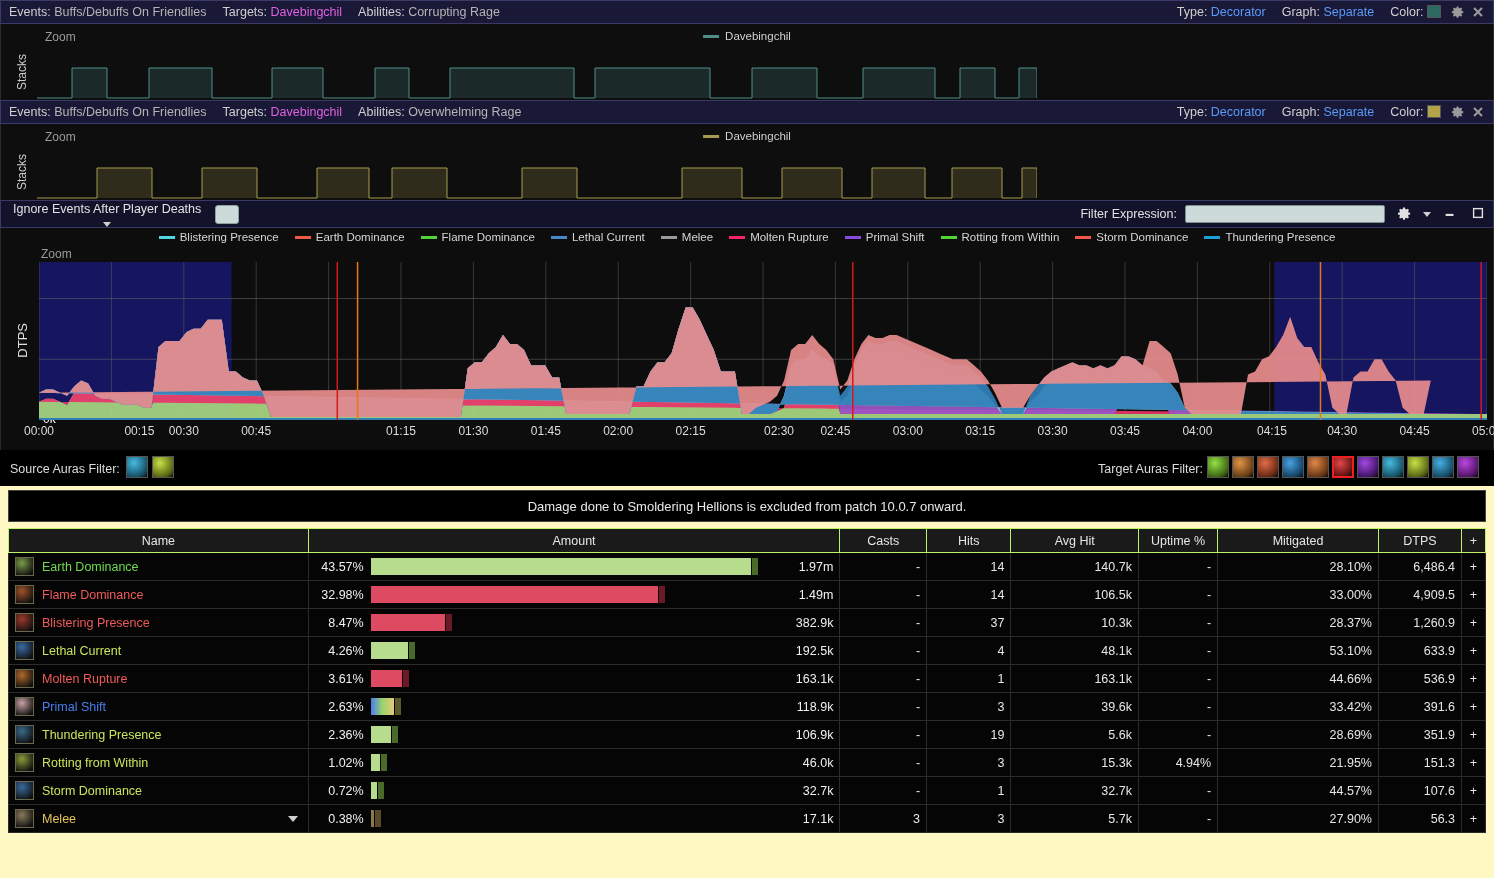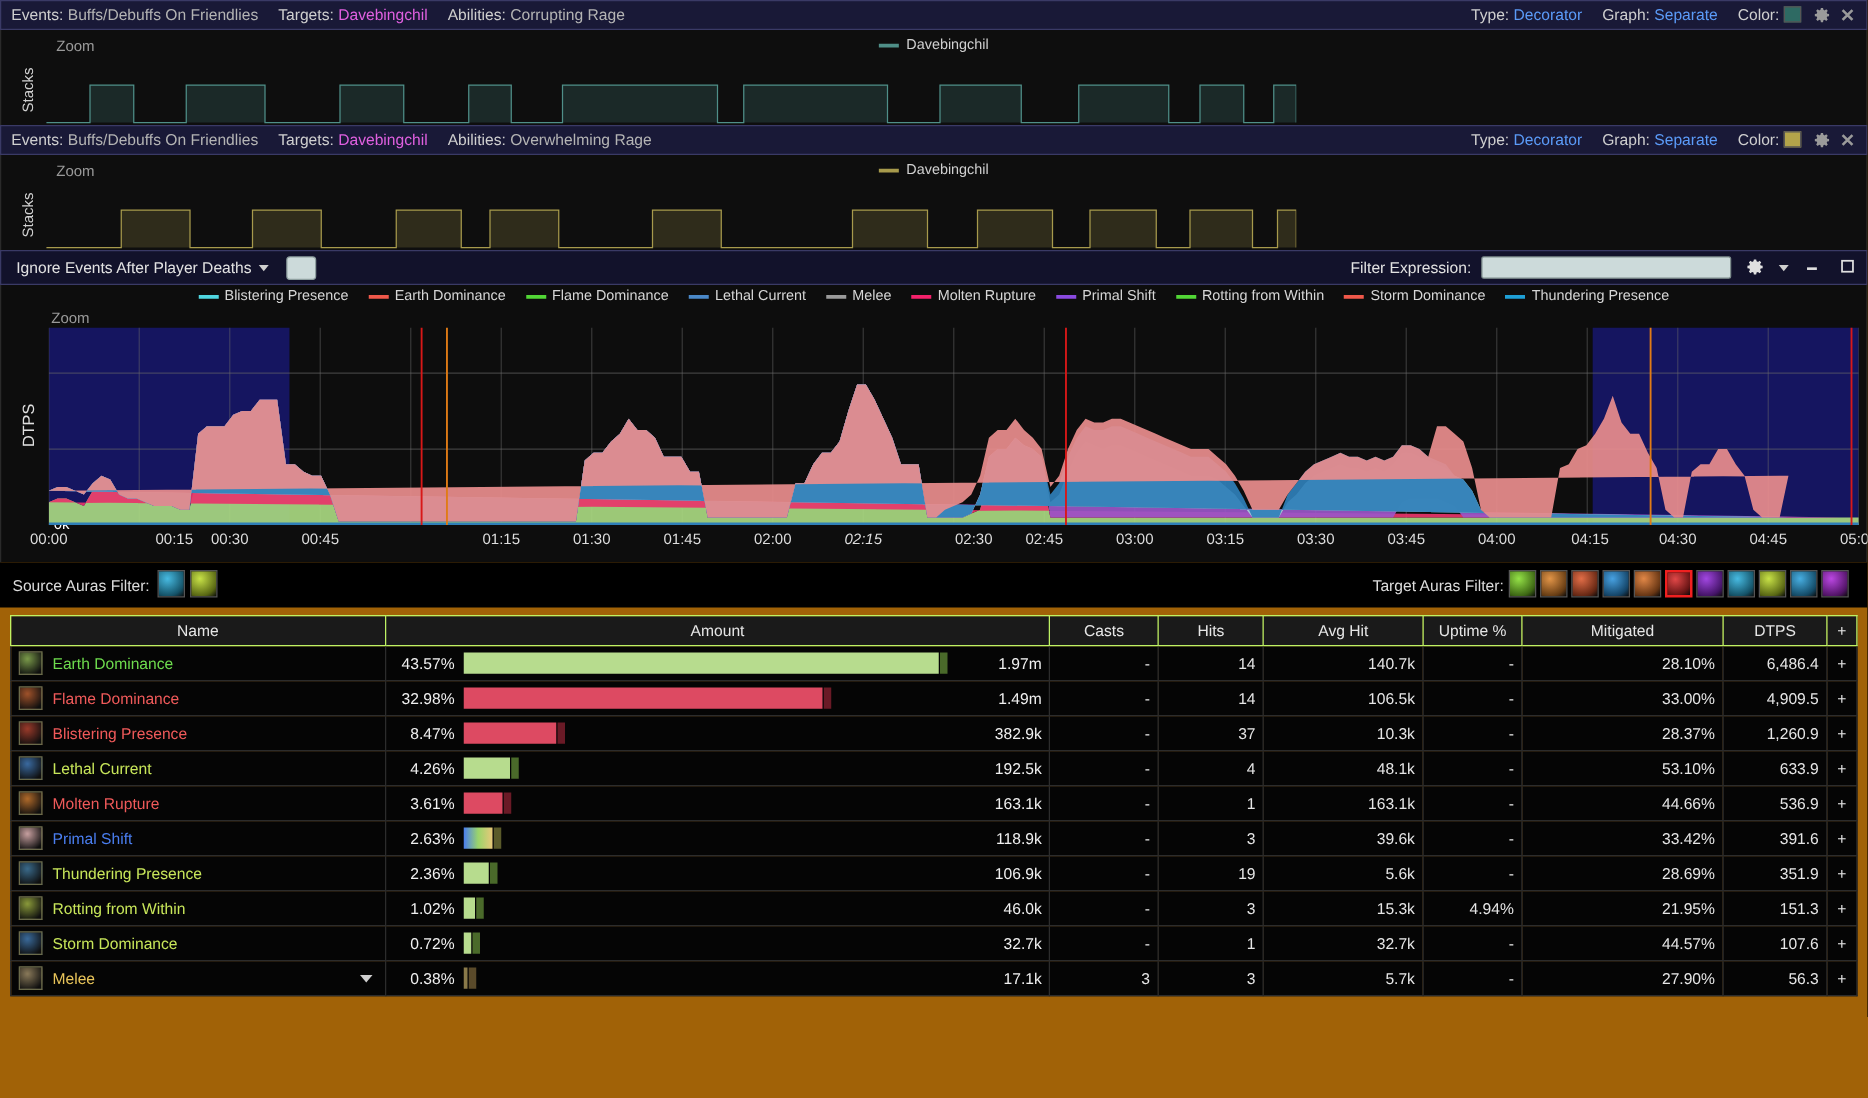--- a/index.html
+++ b/index.html
@@ -4,21 +4,21 @@
 <style>
   * { box-sizing: border-box; margin: 0; padding: 0; }
   html, body {
     width: 1494px; height: 878px;
     background: #000;
     font-family: "Liberation Sans", sans-serif;
     font-size: 12px;
     color: #d8d8d8;
     overflow: hidden;
   }
-  .app { width: 1494px; height: 878px; position: relative; background:#a16207; }
+  .app { width: 1494px; height: 878px; position: relative; background:#fef9c3; }
 
   
   .decorator { width: 1494px; background: #0c0c0c; }
   .dec-header {
     height: 24px; background: #191937; border: 1px solid #3a3a66;
     display: flex; align-items: center; padding: 0 8px; gap: 0;
     font-size: 12.5px; color: #cfcfcf;
   }
   .dec-header .lbl { color: #cfcfcf; }
   .dec-header .val-blue { color: #5b9bf8; }
@@ -36,21 +36,21 @@
   }
   .dec-legend { position:absolute; left:50%; top:6px; transform:translateX(-50%); font-size:11.5px; color:#d0d0d0; display:flex; align-items:center; gap:6px; }
   .dec-legend .line { width: 16px; height:3px; display:inline-block; }
   .dec-plot { position:absolute; left:36px; right:4px; bottom:0px; height:40px; }
 
   
   .toolbar {
     height: 28px; width:1494px; background:#12122b; border:1px solid #3a3a66;
     display:flex; align-items:center; padding:0 6px; gap:8px; font-size:12.5px;
   }
-  .dropdown { display:flex; align-items:center; gap:6px; color:#e2e2e2; cursor:pointer; padding:0 6px; }
+  .dropdown { display:flex; align-items:center; gap:6px; color:#e2e2e2; cursor:pointer; padding:0 6px;flex-direction:column; }
   .caret { width:0;height:0;border-left:4px solid transparent;border-right:4px solid transparent;border-top:5px solid #cfcfcf; display:inline-block; }
   .tb-box { width:24px; height:19px; background:#ccdada; border:1px solid #8fa0a0; border-radius:3px; }
   .tb-spacer { flex:1; }
   .tb-label { color:#e2e2e2; }
   .filter-input {
     width: 200px; height: 18px; background:#ccdada; border:1px solid #7d8c8c; border-radius:2px;
     font-family:"Liberation Sans",sans-serif; font-size:11px; color:#111; padding:0 3px;
   }
   .win-btn { width:16px;height:16px;display:inline-block;cursor:pointer;margin-left:4px;}
 
@@ -364,21 +364,21 @@
     <div class="xaxis" id="xaxis">
         <div class="xtick" style="left: 0px;">00:00</div>
         <div class="xtick" style="left: 72.4px; margin-left: 28px;">00:15</div>
         <div class="xtick" style="left: 144.8px;">00:30</div>
         <div class="xtick" style="left: 217.2px;">00:45</div>
         <div class="xtick" style="left: 289.6px; margin-top: 34px;">01:00</div>
         <div class="xtick" style="left: 362px;">01:15</div>
         <div class="xtick" style="left: 434.4px;">01:30</div>
         <div class="xtick" style="left: 506.8px;">01:45</div>
         <div class="xtick" style="left: 579.2px;">02:00</div>
-        <div class="xtick" style="left: 651.6px; font-style: italic;">02:15</div>
+        <div class="xtick" style="left: 651.6px;">02:15</div>
         <div class="xtick" style="left: 740px;">02:30</div>
         <div class="xtick" style="left: 796.4px;">02:45</div>
         <div class="xtick" style="left: 868.8px;">03:00</div>
         <div class="xtick" style="left: 941.2px;">03:15</div>
         <div class="xtick" style="left: 1013.6px;">03:30</div>
         <div class="xtick" style="left: 1086px;">03:45</div>
         <div class="xtick" style="left: 1158.4px;">04:00</div>
         <div class="xtick" style="left: 1233px;">04:15</div>
         <div class="xtick" style="left: 1303.2px;">04:30</div>
         <div class="xtick" style="left: 1375.6px;">04:45</div>
@@ -390,20 +390,23 @@
     <div class="aura-left">
       <span>Source Auras Filter:</span>
       <span id="source-aura-icons"><span class="aura-ico" style="background: radial-gradient(circle at 35% 30%, rgb(71, 186, 225), rgb(20, 82, 103) 72%, rgb(10, 10, 10)); margin-right: 4px;"></span><span class="aura-ico" style="background: radial-gradient(circle at 35% 30%, rgb(199, 225, 71), rgb(89, 103, 20) 72%, rgb(10, 10, 10)); margin-right: 4px;"></span></span>
     </div>
     <div class="aura-right">
       <span>Target Auras Filter:</span>
       <span id="target-aura-icons"><span class="aura-ico" style="background: radial-gradient(circle at 35% 30%, rgb(148, 225, 71), rgb(61, 103, 20) 72%, rgb(10, 10, 10)); margin-right: 3px;"></span><span class="aura-ico" style="background: radial-gradient(circle at 35% 30%, rgb(225, 148, 71), rgb(103, 61, 20) 72%, rgb(10, 10, 10)); margin-right: 3px;"></span><span class="aura-ico" style="background: radial-gradient(circle at 35% 30%, rgb(225, 109, 71), rgb(103, 40, 20) 72%, rgb(10, 10, 10)); margin-right: 3px;"></span><span class="aura-ico" style="background: radial-gradient(circle at 35% 30%, rgb(71, 161, 225), rgb(20, 68, 103) 72%, rgb(10, 10, 10)); margin-right: 3px;"></span><span class="aura-ico" style="background: radial-gradient(circle at 35% 30%, rgb(225, 135, 71), rgb(103, 54, 20) 72%, rgb(10, 10, 10)); margin-right: 3px;"></span><span class="aura-ico sel" style="background: radial-gradient(circle at 35% 30%, rgb(225, 71, 71), rgb(103, 20, 20) 72%, rgb(10, 10, 10)); margin-right: 3px;"></span><span class="aura-ico" style="background: radial-gradient(circle at 35% 30%, rgb(161, 71, 225), rgb(68, 20, 103) 72%, rgb(10, 10, 10)); margin-right: 3px;"></span><span class="aura-ico" style="background: radial-gradient(circle at 35% 30%, rgb(71, 186, 225), rgb(20, 82, 103) 72%, rgb(10, 10, 10)); margin-right: 3px;"></span><span class="aura-ico" style="background: radial-gradient(circle at 35% 30%, rgb(199, 225, 71), rgb(89, 103, 20) 72%, rgb(10, 10, 10)); margin-right: 3px;"></span><span class="aura-ico" style="background: radial-gradient(circle at 35% 30%, rgb(71, 174, 225), rgb(20, 75, 103) 72%, rgb(10, 10, 10)); margin-right: 3px;"></span><span class="aura-ico" style="background: radial-gradient(circle at 35% 30%, rgb(186, 71, 225), rgb(82, 20, 103) 72%, rgb(10, 10, 10)); margin-right: 3px;"></span></span>
     </div>
   </div>
 
+  <div class="notice">
+    <span>Damage done to Smoldering Hellions is excluded from patch 10.0.7 onward.</span>
+  </div>
 
   <table class="tbl">
     <thead>
       <tr>
         <th class="c-name">Name</th>
         <th class="c-amount">Amount</th>
         <th class="c-casts" style="text-align:center;">Casts</th>
         <th class="c-hits" style="text-align:center;">Hits</th>
         <th class="c-avg" style="text-align:center;">Avg Hit</th>
         <th class="c-uptime" style="text-align:center;">Uptime %</th>

